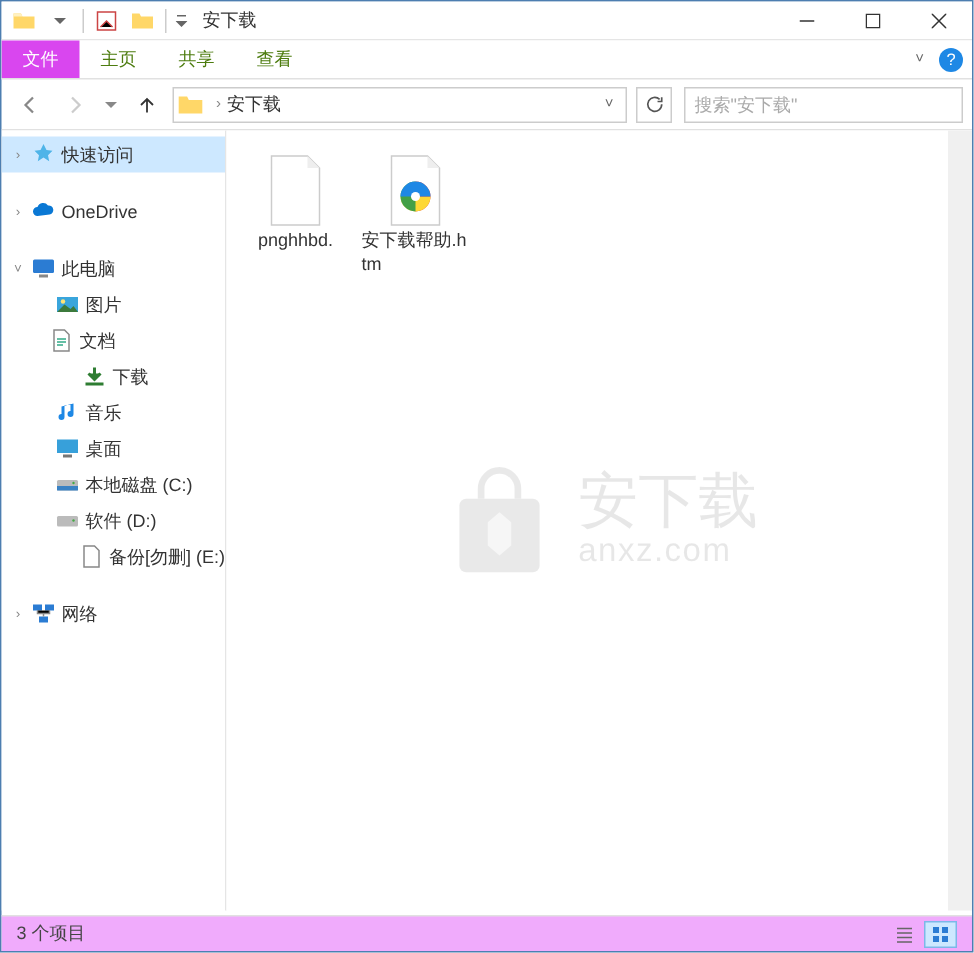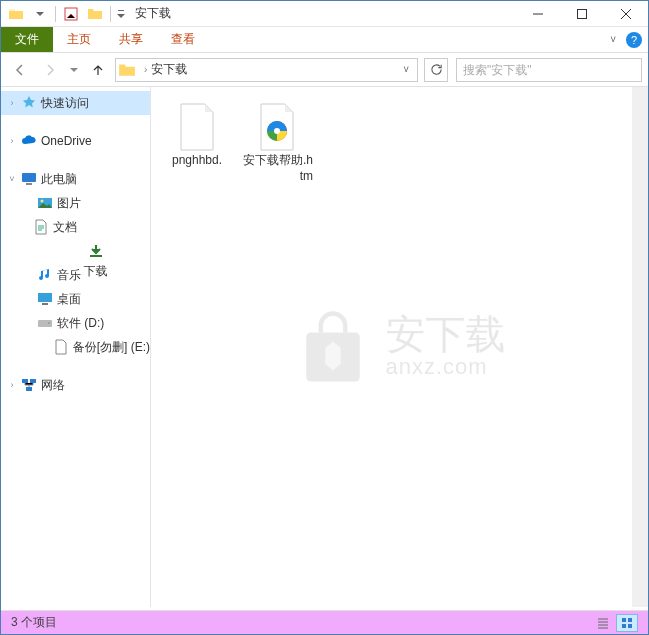--- a/index.html
+++ b/index.html
@@ -5,22 +5,22 @@
 * { margin: 0; padding: 0; box-sizing: border-box; font-family: "Microsoft YaHei", "Segoe UI", sans-serif; }
 body { width: 649px; height: 635px; background: #fff; border: 1px solid #4d7eb0; overflow: hidden; position: relative; }
 .titlebar { height: 26px; background: #fff; display: flex; align-items: center; border-bottom: 1px solid #e5e5e5; }
 .qat { display: flex; align-items: center; gap: 2px; padding-left: 4px; }
 .qat-item { width: 22px; height: 22px; display: flex; align-items: center; justify-content: center; }
 .qat-sep { width: 1px; height: 16px; background: #ccc; margin: 0 2px; }
 .title-text { font-size: 12px; color: #333; margin-left: 8px; }
 .win-controls { margin-left: auto; display: flex; }
 .win-btn { width: 44px; height: 26px; display: flex; align-items: center; justify-content: center; color: #333; }
 .ribbon { height: 26px; background: #fff; display: flex; align-items: stretch; border-bottom: 1px solid #e1e1e1; }
-.ribbon-tab { padding: 0 14px; font-size: 12px; color: #c2410c; display: flex; align-items: center; cursor: pointer; }
-.ribbon-tab.active { background: #4d7c0f; color: #fff; }
+.ribbon-tab { padding: 0 14px; font-size: 12px; color: #4d7c0f; display: flex; align-items: center; cursor: pointer; }
+.ribbon-tab.active { background: #d946ef; color: #fff; }
 .ribbon-spacer { flex: 1; }
 .ribbon-right { display: flex; align-items: center; padding-right: 6px; gap: 4px; }
 .expand-icon { font-size: 10px; color: #666; padding: 0 6px; }
 .help-icon { width: 16px; height: 16px; border-radius: 50%; background: #1e88e5; color: #fff; font-size: 11px; display: flex; align-items: center; justify-content: center; }
 .navbar { height: 34px; display: flex; align-items: center; padding: 4px 6px; gap: 4px; border-bottom: 1px solid #e1e1e1; }
 .nav-btn { width: 26px; height: 26px; display: flex; align-items: center; justify-content: center; color: #888; font-size: 14px; }
 .nav-btn.active { color: #333; }
 .addr-bar { flex: 1; height: 24px; border: 1px solid #ccc; display: flex; align-items: center; padding: 0 2px; background: #fff; }
 .addr-icon { width: 18px; height: 18px; margin-right: 4px; }
 .addr-sep { color: #888; font-size: 10px; padding: 0 4px; }
@@ -34,21 +34,21 @@
 .sidebar { width: 150px; background: #fff; border-right: 1px solid #e5e5e5; overflow-y: auto; padding-top: 4px; position: relative; }
 .tree-item { height: 24px; display: flex; align-items: center; font-size: 12px; color: #333; padding-left: 6px; cursor: pointer; white-space: nowrap; gap: 4px; }
 .tree-item.selected { background: #cde8ff; }
 .tree-chev { width: 10px; font-size: 9px; color: #888; text-align: center; }
 .tree-icon { width: 16px; height: 16px; flex-shrink: 0; }
 .tree-group-gap { height: 14px; }
 .main-pane { flex: 1; background: #fff; position: relative; padding: 12px 8px; }
 .file-grid { display: flex; flex-wrap: wrap; gap: 4px; align-content: flex-start; }
 .file-item { width: 76px; display: flex; flex-direction: column; align-items: center; padding: 4px 2px; cursor: pointer; }
 .file-icon { width: 48px; height: 48px; display: flex; align-items: center; justify-content: center; }
-.file-label { font-size: 12px; color: #333; text-align: right; word-break: break-all; line-height: 1.3; margin-top: 2px; }
+.file-label { font-size: 12px; color: #333; text-align: left; word-break: break-all; line-height: 1.3; margin-top: 2px; }
 .watermark { position: absolute; top: 50%; left: 50%; transform: translate(-50%, -50%); opacity: 0.12; pointer-events: none; display: flex; align-items: center; gap: 14px; }
 .wm-bag { width: 78px; height: 78px; }
 .wm-text { display: flex; flex-direction: column; }
 .wm-cn { font-size: 40px; font-weight: 500; color: #444; line-height: 1; }
 .wm-en { font-size: 22px; color: #444; letter-spacing: 1px; }
 .statusbar { position: absolute; bottom: 0; left: 0; right: 0; height: 24px; border-top: 1px solid #e1e1e1; display: flex; align-items: center; padding: 0 10px; font-size: 12px; color: #444; background: #f0abfc; }
 .status-right { margin-left: auto; display: flex; gap: 2px; }
 .view-btn { width: 22px; height: 18px; border: 1px solid transparent; display: flex; align-items: center; justify-content: center; }
 .view-btn.active { background: #cde8ff; border-color: #7cb8e8; }
 .folder-icon { fill: #ffd768; }
@@ -196,21 +196,21 @@
       <span>图片</span>
     </div>
     <div class="tree-item" style="padding-left:18px;">
       <span class="tree-chev"></span>
       <svg class="tree-icon" viewBox="0 0 16 16">
           <path fill="#fff" stroke="#888" d="M3 1h7l3 3v11H3z"></path>
           <path stroke="#3a8" d="M5 7h6M5 9h6M5 11h4"></path>
         </svg>
       <span>文档</span>
     </div>
-    <div class="tree-item" style="padding-left:40px;flex-direction:column;">
+    <div class="tree-item" style="padding-left:40px;">
       <span class="tree-chev"></span>
       <svg class="tree-icon" viewBox="0 0 16 16">
           <path fill="#2e7d32" d="M8 2v7M4 6l4 4 4-4" stroke="#2e7d32" stroke-width="2"></path>
           <rect x="2" y="12" width="12" height="2" fill="#2e7d32"></rect>
         </svg>
       <span>下载</span>
     </div>
     <div class="tree-item" style="padding-left:22px;">
       <span class="tree-chev"></span>
       <svg class="tree-icon" viewBox="0 0 16 16">
@@ -218,20 +218,29 @@
         </svg>
       <span>音乐</span>
     </div>
     <div class="tree-item" style="padding-left:22px;">
       <span class="tree-chev"></span>
       <svg class="tree-icon" viewBox="0 0 16 16">
           <rect x="1" y="2" width="14" height="9" fill="#37a0da"></rect>
           <rect x="5" y="12" width="6" height="2" fill="#777"></rect>
         </svg>
       <span>桌面</span>
+    </div>
+    <div class="tree-item" style="padding-left:22px;">
+      <span class="tree-chev"></span>
+      <svg class="tree-icon" viewBox="0 0 16 16">
+          <rect x="1" y="5" width="14" height="7" fill="#bbb" rx="1"></rect>
+          <rect x="1" y="9" width="14" height="3" fill="#3a82c4"></rect>
+          <circle cx="12" cy="7" r="0.8" fill="#4a4"></circle>
+        </svg>
+      <span>本地磁盘 (C:)</span>
     </div>
     <div class="tree-item" style="padding-left:22px;">
       <span class="tree-chev"></span>
       <svg class="tree-icon" viewBox="0 0 16 16">
           <rect x="1" y="5" width="14" height="7" fill="#bbb" rx="1"></rect>
           <circle cx="12" cy="8" r="0.8" fill="#4a4"></circle>
         </svg>
       <span>软件 (D:)</span>
     </div>
     <div class="tree-item" style="padding-left:38px;">

